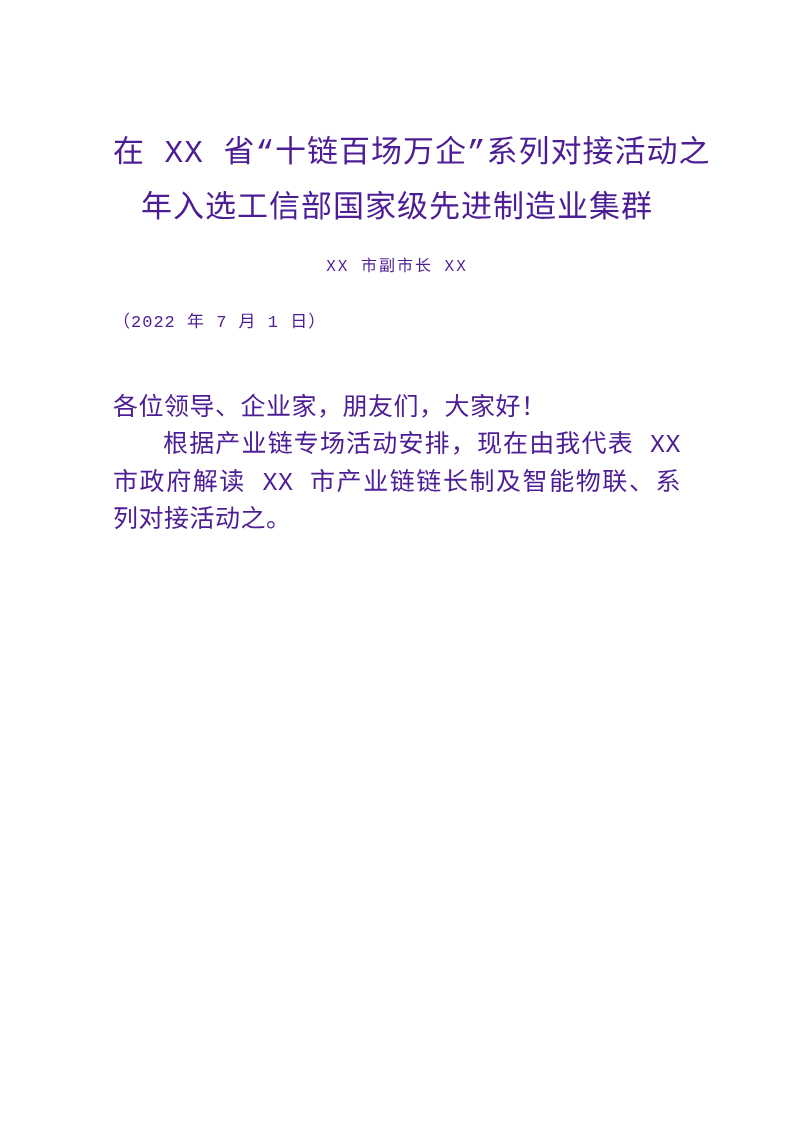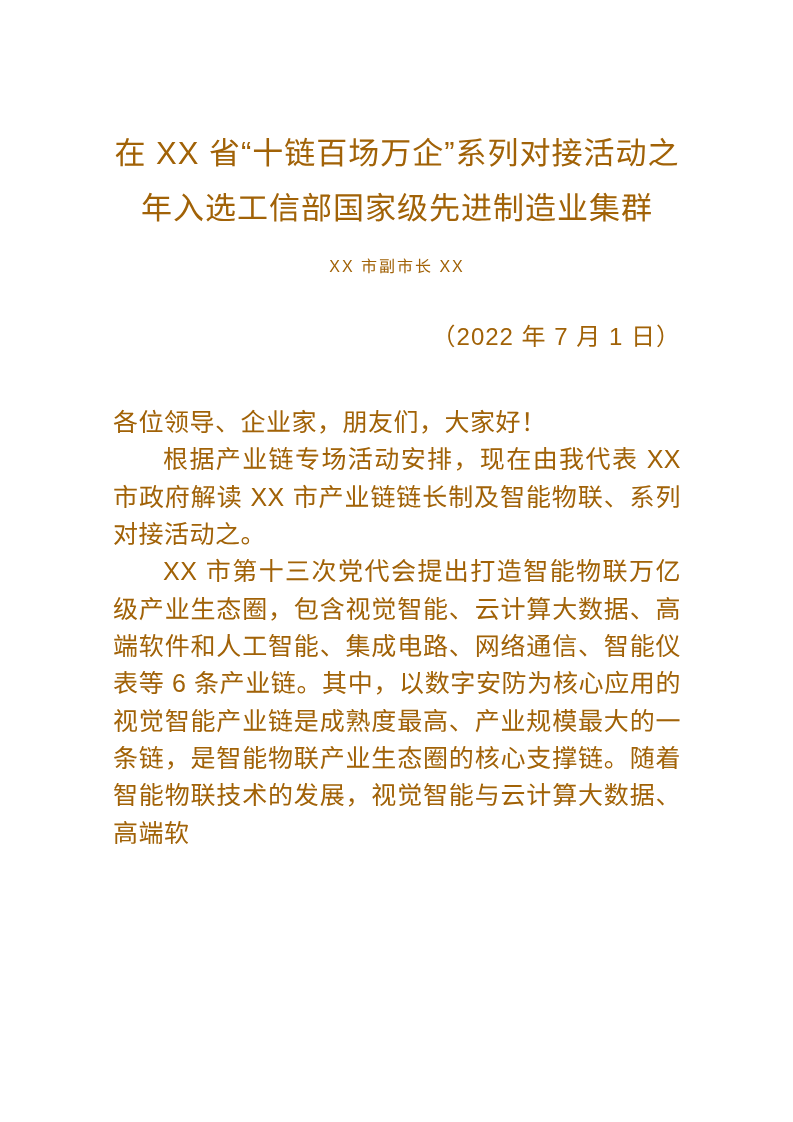--- a/index.html
+++ b/index.html
@@ -6,25 +6,25 @@
     margin: 0;
     padding: 0;
     background: #ffffff;
   }
   .page {
     position: relative;
     width: 793px;
     height: 1122px;
     margin: 0 auto;
     background: #ffffff;
-    color: #a16207;
+    color: #4c1d95;
     box-sizing: border-box;
     padding: 126px 112px 0 113px;
     overflow: hidden;
-    font-family: Liberation Sans, sans-serif;
+    font-family: Liberation Mono, monospace;
   }
   .title {
     margin: 0;
     font-weight: normal;
     text-align: center;
   }
   .title-line {
     display: block;
     font-size: 31px;
     line-height: 55px;
@@ -32,24 +32,24 @@
     white-space: nowrap;
   }
   .byline {
     margin-top: 16px;
     font-size: 16px;
     line-height: 30px;
     text-align: center;
     letter-spacing: 2px;
   }
   .dateline {
-    margin-top: 40px;
-    font-size: 24px;
+    margin-top: 26px;
+    font-size: 17px;
     line-height: 30px;
-    text-align: right;
+    text-align: left;
     letter-spacing: 1px;
   }
   .doc-body {
     margin-top: 52px;
     font-size: 25px;
     line-height: 37.33px;
     text-align: justify;
     text-justify: inter-ideograph;
   }
   .body-para {
@@ -70,16 +70,15 @@
     <span class="title-line">年入选工信部国家级先进制造业集群</span>
   </h1>
 
   <div class="byline">XX 市副市长 XX</div>
 
   <div class="dateline">（2022 年 7 月 1 日）</div>
 
   <div class="doc-body">
       <p class="body-para">各位领导、企业家，朋友们，大家好！</p>
       <p class="body-para indented">根据产业链专场活动安排，现在由我代表 XX 市政府解读 XX 市产业链链长制及智能物联、系列对接活动之。</p>
-      <p class="body-para indented">XX 市第十三次党代会提出打造智能物联万亿级产业生态圈，包含视觉智能、云计算大数据、高端软件和人工智能、集成电路、网络通信、智能仪表等 6 条产业链。其中，以数字安防为核心应用的视觉智能产业链是成熟度最高、产业规模最大的一条链，是智能物联产业生态圈的核心支撑链。随着智能物联技术的发展，视觉智能与云计算大数据、高端软</p>
     </div>
 
 </div>
 
 </body></html>

